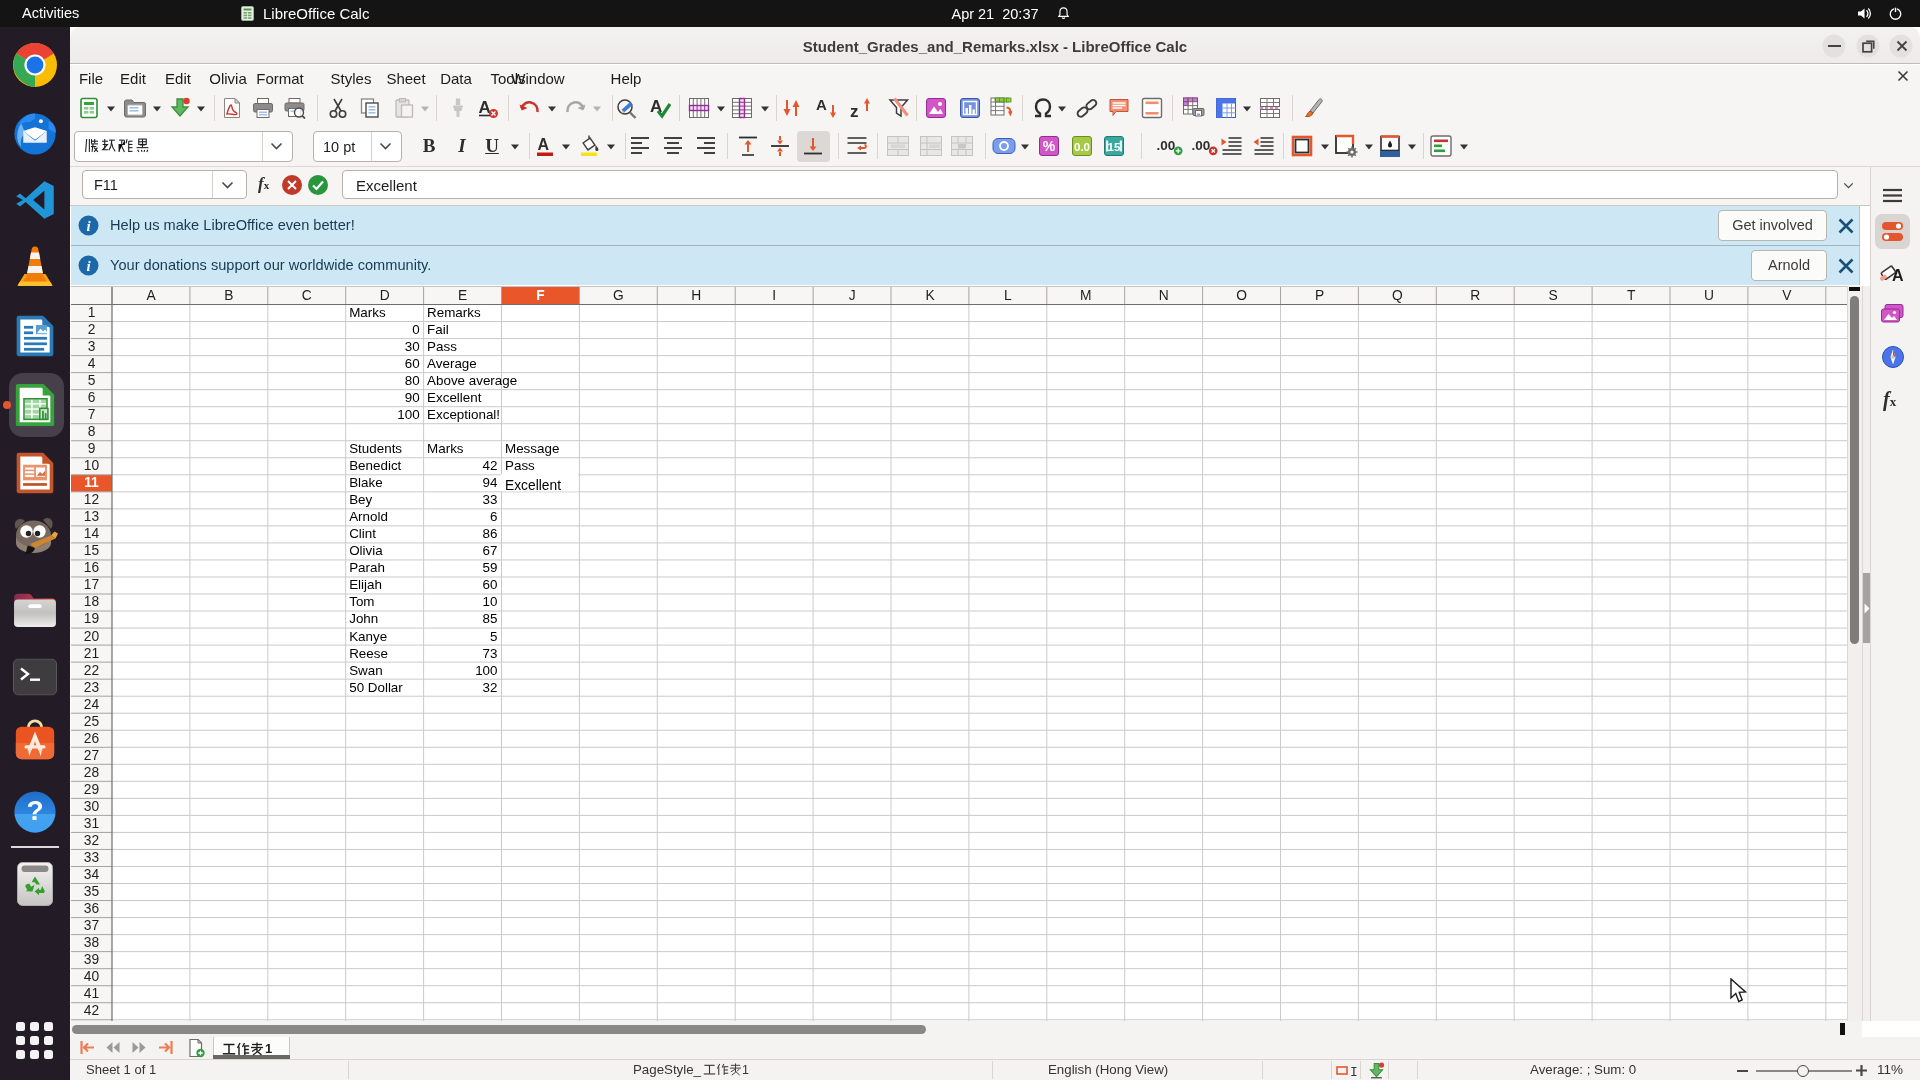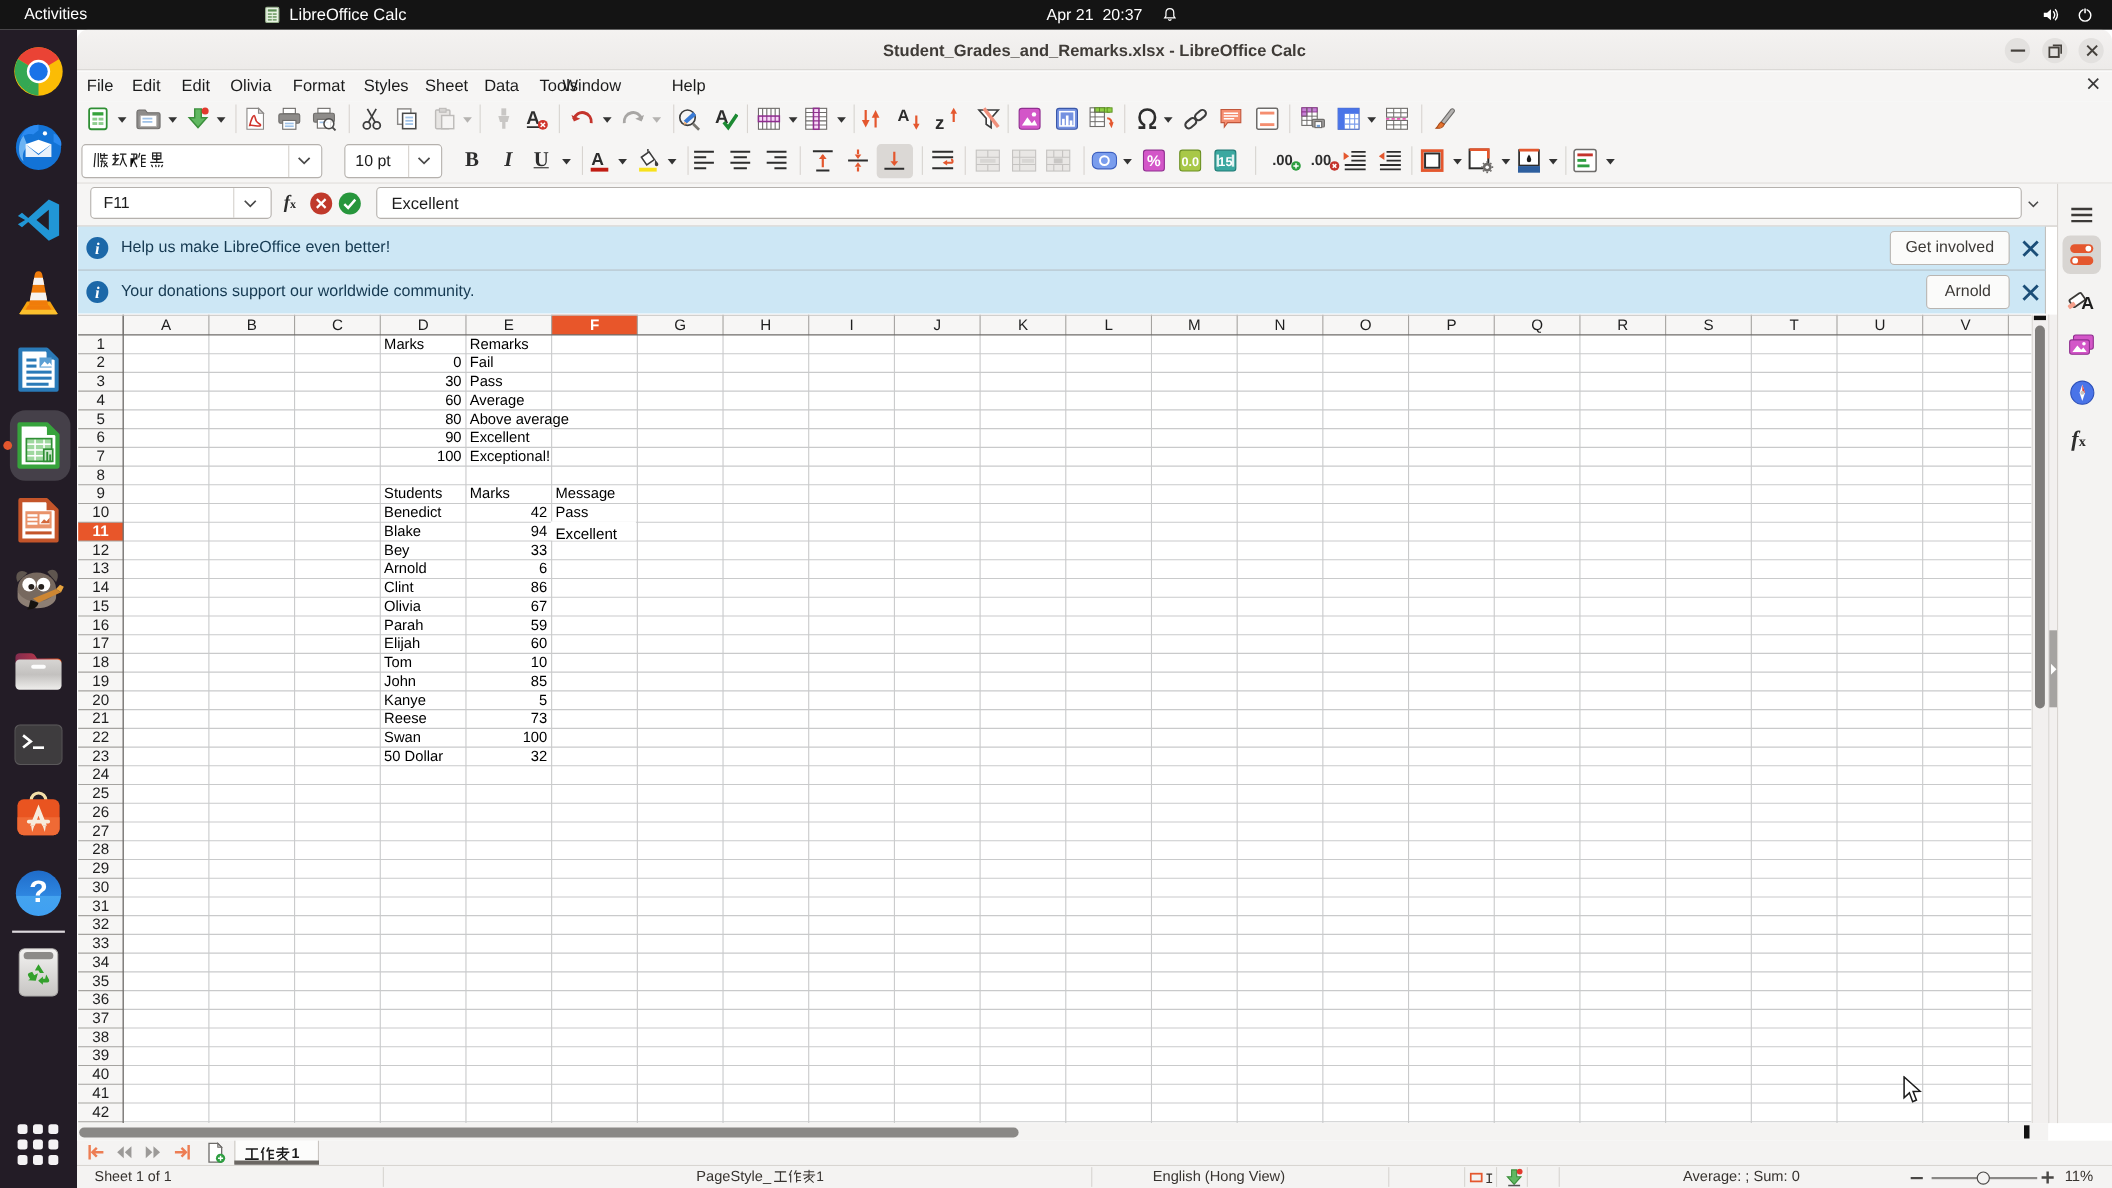--- a/index.html
+++ b/index.html
@@ -213,21 +213,21 @@
       <path d="M4.2 1.2 L11.8 1.2 L11.8 8.8" fill="none" stroke="#45413c" stroke-width="1.5"></path>
     </svg>
 <svg class="abs" style="left:1895.5px;top:40px" width="12" height="12" viewBox="0 0 12 12">
       <path d="M1.5 1.5 L10.5 10.5 M10.5 1.5 L1.5 10.5" stroke="#45413c" stroke-width="1.8"></path>
     </svg>
 <div class="abs" style="left:70px;top:65px;width:1850px;height:27px;background:#f6f5f4"></div>
 <div class="mi" style="left:91px;top:70px">File</div>
 <div class="mi" style="left:133px;top:70px">Edit</div>
 <div class="mi" style="left:178px;top:70px">Edit</div>
 <div class="mi" style="left:228px;top:70px">Olivia</div>
-<div class="mi" style="left:290px;top:70px">Format</div>
+<div class="mi" style="left:280px;top:70px">Format</div>
 <div class="mi" style="left:351px;top:70px">Styles</div>
 <div class="mi" style="left:406px;top:70px">Sheet</div>
 <div class="mi" style="left:456px;top:70px">Data</div>
 <div class="mi" style="left:508px;top:70px">Tools</div>
 <div class="mi" style="left:538px;top:70px">Window</div>
 <div class="mi" style="left:626px;top:70px">Help</div>
 <svg class="abs" style="left:1897px;top:70px" width="12" height="12" viewBox="0 0 12 12">
       <path d="M1.5 1.5 L10.5 10.5 M10.5 1.5 L1.5 10.5" stroke="#3a3a3a" stroke-width="1.6"></path>
     </svg>
     <div class="abs" style="left:70px;top:92px;width:1850px;height:75px;background:#f6f5f4;border-bottom:1px solid #dcd8d4"></div>

